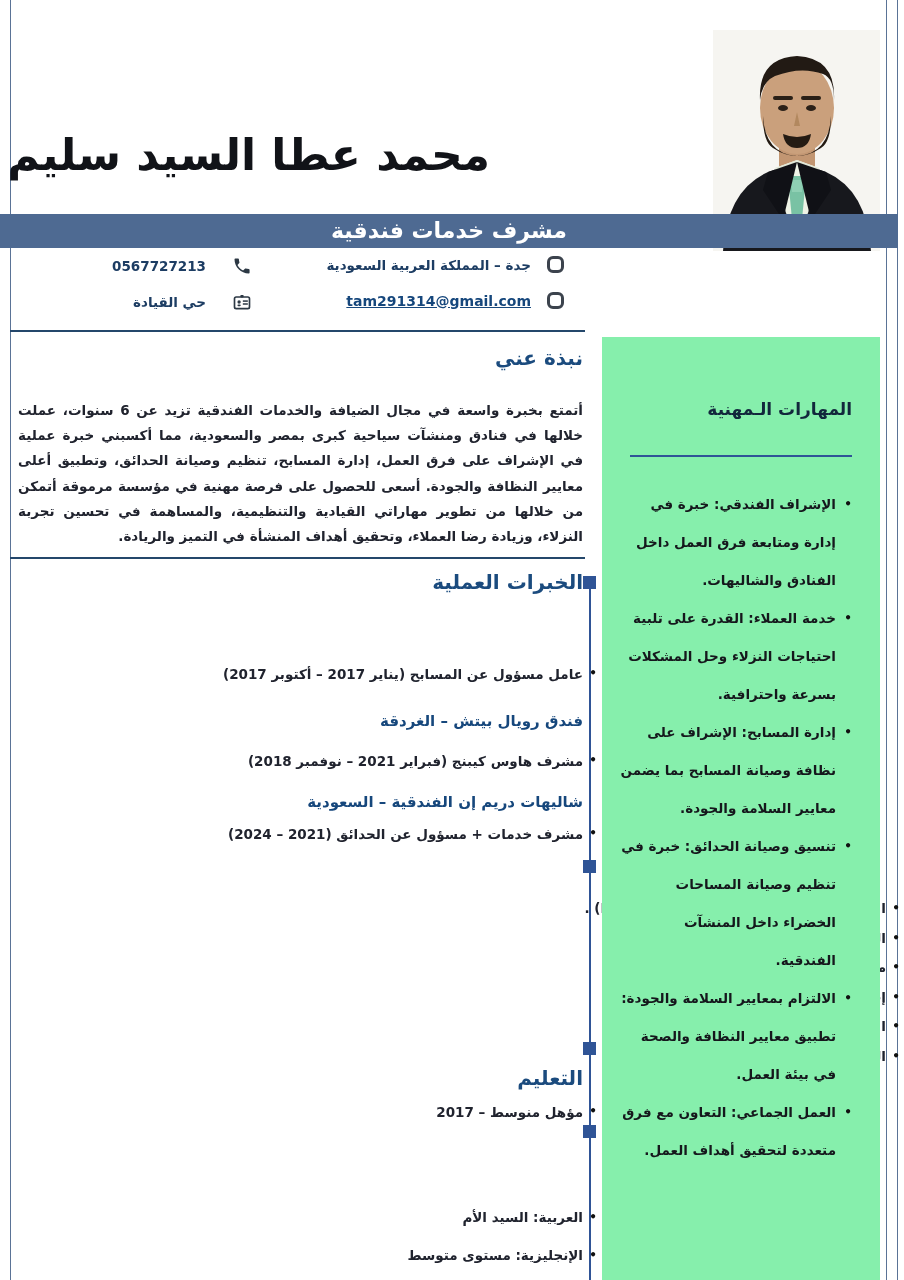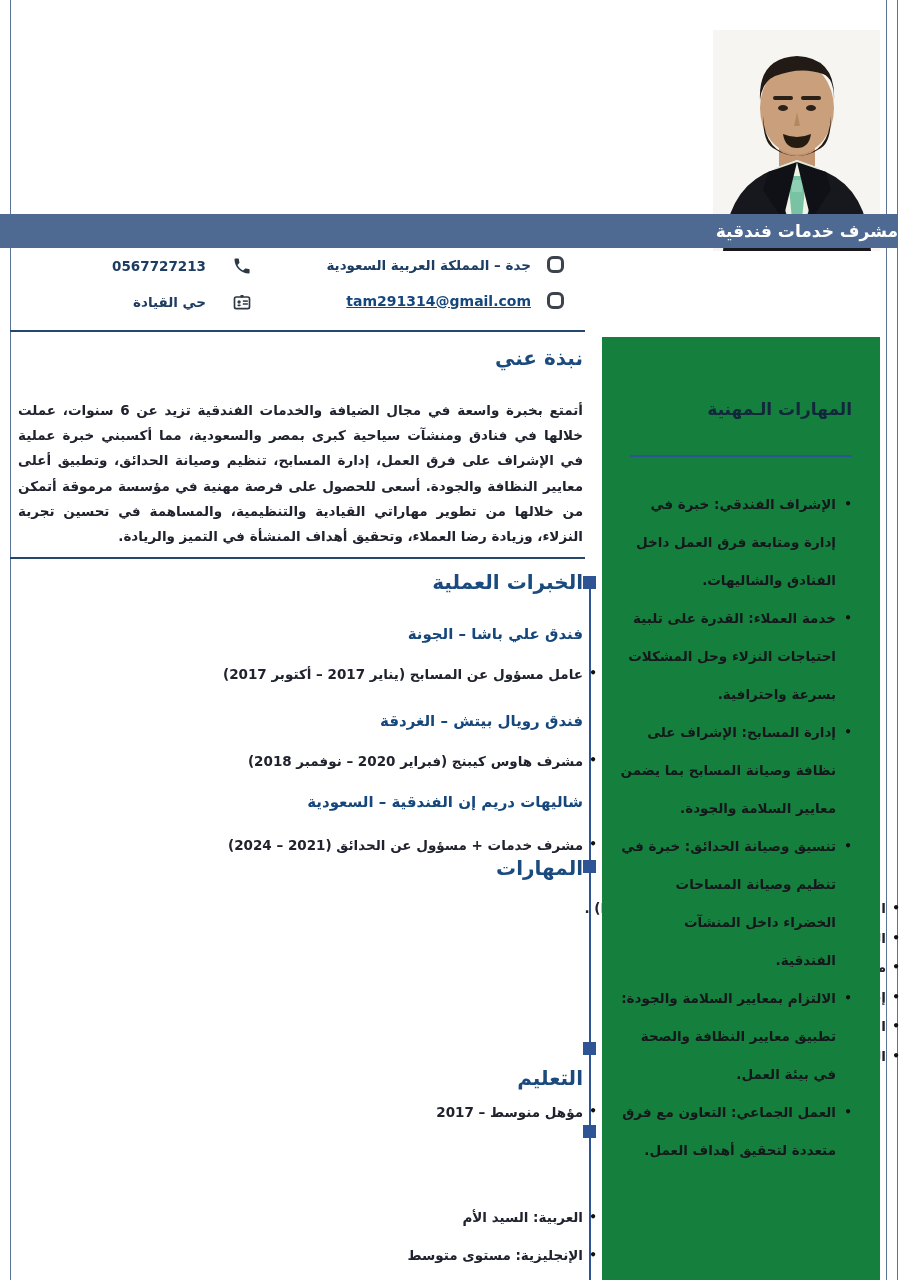--- a/index.html
+++ b/index.html
@@ -13,21 +13,21 @@
   
   .name{
     top:110px;left:118px;width:372px;height:90px;
     font-size:44px;font-weight:bold;color:#111318;text-align:center;line-height:90px;
     white-space:nowrap;
   }
   .photo{top:30px;left:713px;width:167px;height:221px;}
   .band{top:214px;left:0;width:898px;height:34px;background:#4e6a92;}
   .band-title{
     position:absolute;top:0;left:0;right:0;height:34px;line-height:34px;
-    text-align:right;color:#ffffff;font-size:17px;font-weight:bold;
+    text-align:center;color:#ffffff;font-size:22px;font-weight:bold;
   }
   
   .contact-row{display:flex;align-items:center;gap:16px;direction:rtl;color:#1d3d63;font-weight:bold;font-size:13.5px;}
   .sq-icon{
     display:inline-block;width:17px;height:17px;border:3px solid #3c434d;border-radius:6px;box-sizing:border-box;background:#fff;
   }
   .email-link{color:#16477c;text-decoration:underline;font-size:14px;font-weight:bold;direction:ltr;}
   .hr{position:absolute;height:2px;background:#24476b;}
   
   .mcol{left:18px;width:565px;text-align:right;}
@@ -37,40 +37,41 @@
     text-align:justify;text-align-last:right;
   }
   .company{font-size:15px;font-weight:bold;color:#16477c;padding-left:0;}
   ul.blist{list-style:none;margin:0;padding:0;}
   ul.blist li{position:relative;color:#20232e;font-weight:bold;font-size:13.5px;}
   ul.blist li::before{content:"•";position:absolute;right:-14px;top:0;color:#111;font-size:12px;}
   
   .rail{top:582px;left:589px;width:2px;height:698px;background:#2f5496;}
   .marker{width:13px;height:13px;background:#2f5496;}
   
-  .sidebar{top:337px;left:602px;width:278px;height:943px;background:#15803d;}
+  .sidebar{top:337px;left:602px;width:278px;height:943px;background:#86efac;}
   .sb-title{position:absolute;top:62px;right:28px;left:20px;text-align:right;
     font-size:17px;font-weight:bold;color:#12273c;}
   .sb-line{position:absolute;top:118px;right:28px;width:222px;height:2px;background:#2f5496;}
   ul.sb-list{
     position:absolute;top:148px;right:28px;left:18px;list-style:none;margin:0;padding:0;
     font-size:13.5px;font-weight:bold;color:#15171c;line-height:38px;text-align:right;
   }
   ul.sb-list li{position:relative;padding-right:16px;}
   ul.sb-list li::before{content:"•";position:absolute;right:0;top:0;font-size:12px;color:#111;}
 </style>
 </head>
 <body>
 
 <div class="page">
 
   <div class="vline" style="left:10px;"></div>
   <div class="vline" style="left:886px;"></div>
   <div class="vline" style="left:897px;"></div>
 
+  <div class="abs name">محمد عطا السيد سليم</div>
 
   <div class="abs photo">
     <svg width="167" height="221" viewBox="0 0 167 221" xmlns="http://www.w3.org/2000/svg">
       <rect width="167" height="221" fill="#f6f5f1"></rect>
 
       <rect x="66" y="110" width="36" height="34" fill="#c29672"></rect>
 
       <ellipse cx="84" cy="78" rx="37" ry="46" fill="#caa07c"></ellipse>
 
       <path d="M47 70 Q45 28 84 26 Q123 28 121 70 Q121 48 110 44 Q88 36 62 46 Q49 52 47 70 Z" fill="#221a14"></path>
@@ -143,40 +144,38 @@
   <div class="hr" style="top:557px;left:10px;width:575px;"></div>
 
   <div class="abs rail"></div>
   <div class="abs marker" style="top:576px;left:583px;"></div>
   <div class="abs marker" style="top:860px;left:583px;"></div>
   <div class="abs marker" style="top:1042px;left:583px;"></div>
   <div class="abs marker" style="top:1125px;left:583px;"></div>
 
   <div class="abs mcol sec-h" style="top:570px;">الخبرات العملية</div>
 
-  <div class="abs mcol company" style="top:625px;padding-left:64px;box-sizing:border-box;padding-right:0;right:auto;" style2="">فندق علي باشا – الجونة</div>
   <ul class="abs mcol blist" style="top:666px;padding-right:0;">
       <li style="margin-right:-76px;right:76px;padding-left:76px;box-sizing:border-box;">عامل مسؤول عن المسابح (يناير 2017 – أكتوبر 2017)</li>
     </ul>
 
   <div class="abs mcol company" style="top:712px;">
     <span style="padding-left:52px;display:inline-block;">فندق رويال بيتش – الغردقة</span>
   </div>
   <ul class="abs mcol blist" style="top:753px;">
-      <li style="padding-left:62px;">مشرف هاوس كيبنج (فبراير 2020 – نوفمبر 2018)</li>
+      <li style="padding-left:62px;">مشرف هاوس كيبنج (فبراير 2021 – نوفمبر 2018)</li>
     </ul>
 
   <div class="abs mcol company" style="top:793px;">
     <span style="padding-left:52px;display:inline-block;">شاليهات دريم إن الفندقية – السعودية</span>
   </div>
-  <ul class="abs mcol blist" style="top:826px;margin-top:11px;">
+  <ul class="abs mcol blist" style="top:826px;">
       <li style="padding-left:62px;">مشرف خدمات + مسؤول عن الحدائق (2021 – 2024)</li>
     </ul>
 
-  <div class="abs mcol sec-h" style="top:856px;">المهارات</div>
   <ul class="abs mcol blist" style="top:894px;line-height:29.6px;padding-right:0;margin-right:-6px;right:24px;left:18px;width:559px;">
     <li>الإشراف على فرق العمل (Housekeeping) .</li>
     <li>التعامل علي برنامج نزيل الفندقي .</li>
     <li>مهارات تنظيم الوقت والعمل الجماعي .</li>
     <li>إجادة القيادة (رخصة سارية) .</li>
     <li>الالتزام بمعايير الجودة والنظافة .</li>
     <li>العناية بالمسابح والحدائق .</li>
   </ul>
 
   <div class="abs mcol sec-h" style="top:1066px;">التعليم</div>

